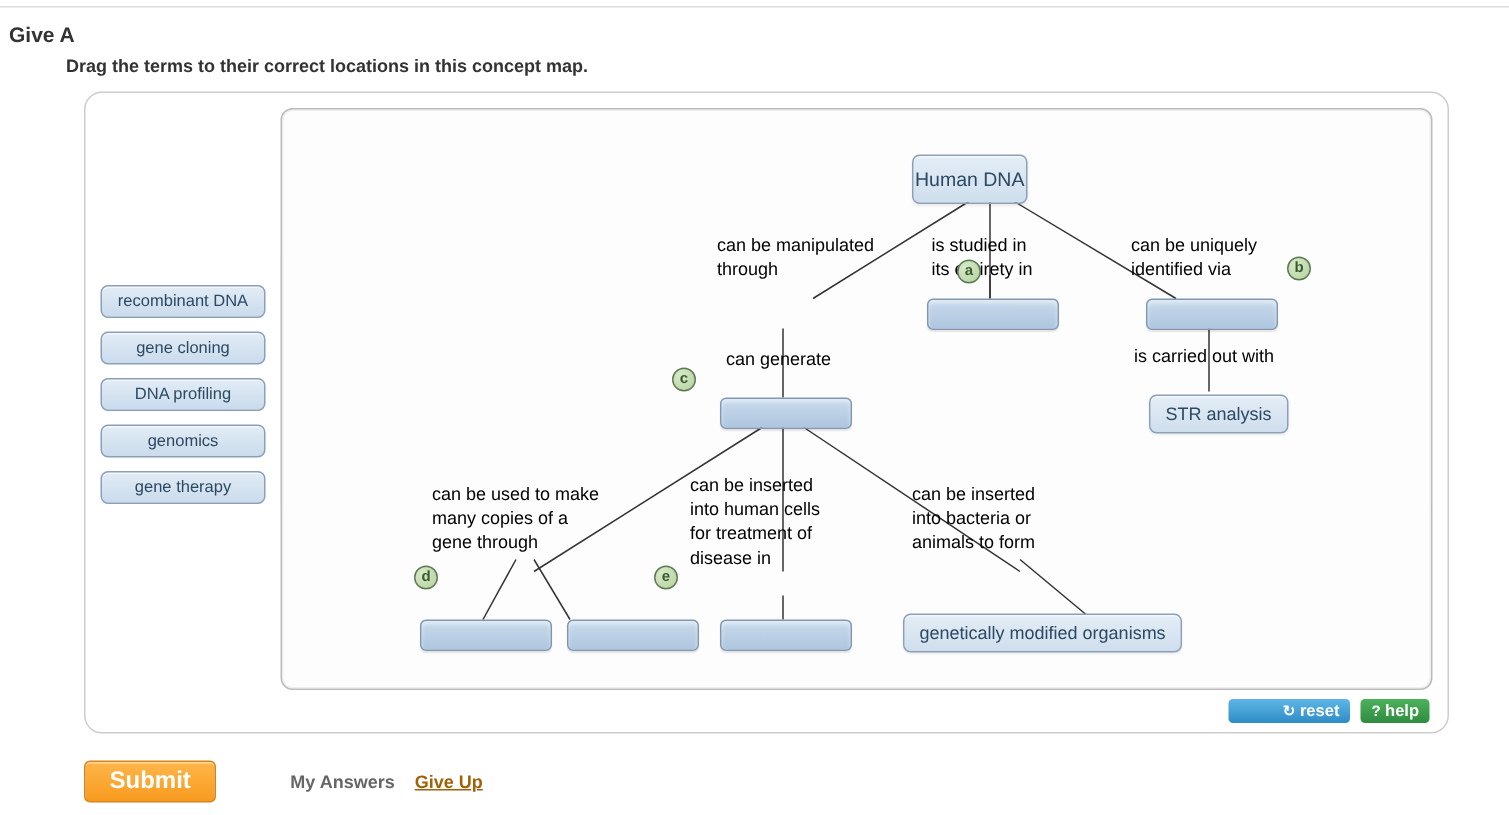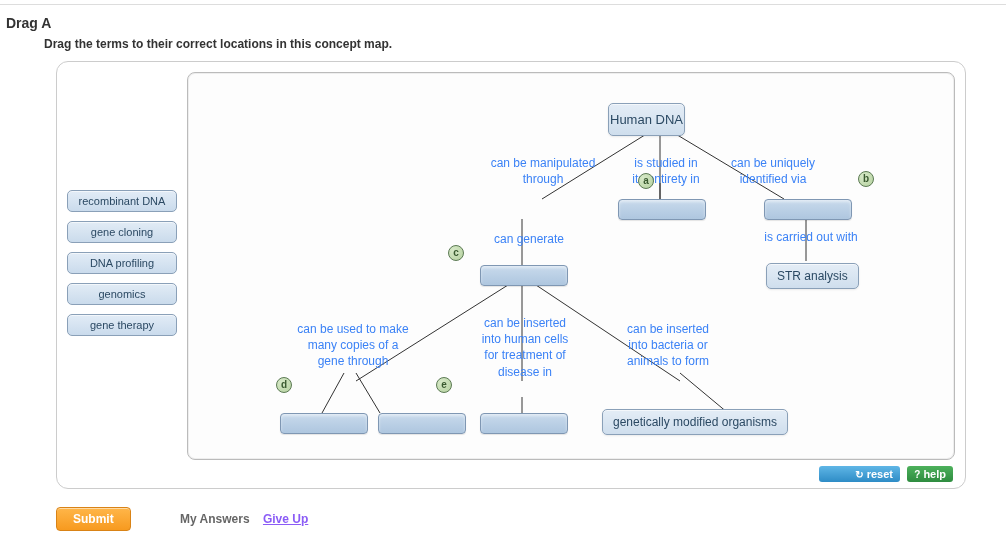--- a/index.html
+++ b/index.html
@@ -67,23 +67,22 @@
     position: absolute;
     width: 88px;
     height: 21px;
     border: 1px solid #7f97b3;
     border-radius: 4px;
     background: linear-gradient(#c8daec, #aec6df);
     box-shadow: inset 0 2px 3px rgba(255,255,255,.5), 0 1px 1px rgba(0,0,0,.1);
   }
   .edge-label {
     position: absolute;
-    color: #3b82f6;
-    font-size: 12px;
-    text-align: center;
+    color: #000000;
+    font-size: 12px;
     line-height: 1.35;
   }
   .badge {
     position: absolute;
     width: 16px; height: 16px;
     border-radius: 50%;
     border: 1.5px solid #5b7a53;
     background: radial-gradient(circle at 30% 30%, #d7e9c8, #b5d19f);
     color: #3a5a30;
     font-size: 10px;
@@ -113,39 +112,39 @@
   .footer {
     padding: 6px 0 14px 56px;
   }
   .btn-submit {
     display: inline-block;
     background: linear-gradient(#ffb649, #f79a1f);
     border: 1px solid #d98316;
     border-radius: 4px;
     color: #fff;
     font-weight: bold;
-    font-size: 12px;
+    font-size: 16px;
     padding: 4px 16px;
     cursor: pointer;
     box-shadow: 0 1px 0 rgba(255,255,255,.5) inset;
   }
   .footer-links {
     display: inline-block;
     margin-left: 46px;
     font-size: 12px;
     color: #666;
     font-weight: bold;
   }
-  .footer-links a { color: #8b5cf6; margin-left: 10px; text-decoration: underline; cursor: pointer; }
+  .footer-links a { color: #a16207; margin-left: 10px; text-decoration: underline; cursor: pointer; }
 </style>
 </head>
 <body>
 
 <hr class="top-hr">
-<div class="part-title">Drag A</div>
+<div class="part-title">Give A</div>
 <div class="instructions">Drag the terms to their correct locations in this concept map.</div>
 
 <div class="container">
 
   <div class="term-palette">
     <div class="term">recombinant DNA</div>
     <div class="term">gene cloning</div>
     <div class="term">DNA profiling</div>
     <div class="term">genomics</div>
     <div class="term">gene therapy</div>
@@ -174,21 +173,21 @@
 
       <line x1="334" y1="324" x2="334" y2="340" stroke="#333"></line>
 
       <line x1="492" y1="300" x2="540" y2="340" stroke="#333"></line>
     </svg>
 
     <div class="node big" style="left:420px; top:30px;">Human DNA</div>
 
     <div class="edge-label" style="left:290px; top:82px; width:130px;">can be manipulated<br>through</div>
     <div class="edge-label" style="left:433px; top:82px; width:90px;">is studied in<br>its entirety in</div>
-    <div class="edge-label" style="left:530px; top:82px; width:110px;">can be uniquely<br>identified via</div>
+    <div class="edge-label" style="left:566px; top:82px; width:110px;">can be uniquely<br>identified via</div>
 
     <div class="badge" style="left:450px; top:100px;">a</div>
     <div class="badge" style="left:670px; top:98px;">b</div>
 
 
     <div class="slot" style="left:430px; top:126px;"></div>
 
     <div class="slot" style="left:576px; top:126px;"></div>
 
     <div class="edge-label" style="left:296px; top:158px; width:90px;">can generate</div>

